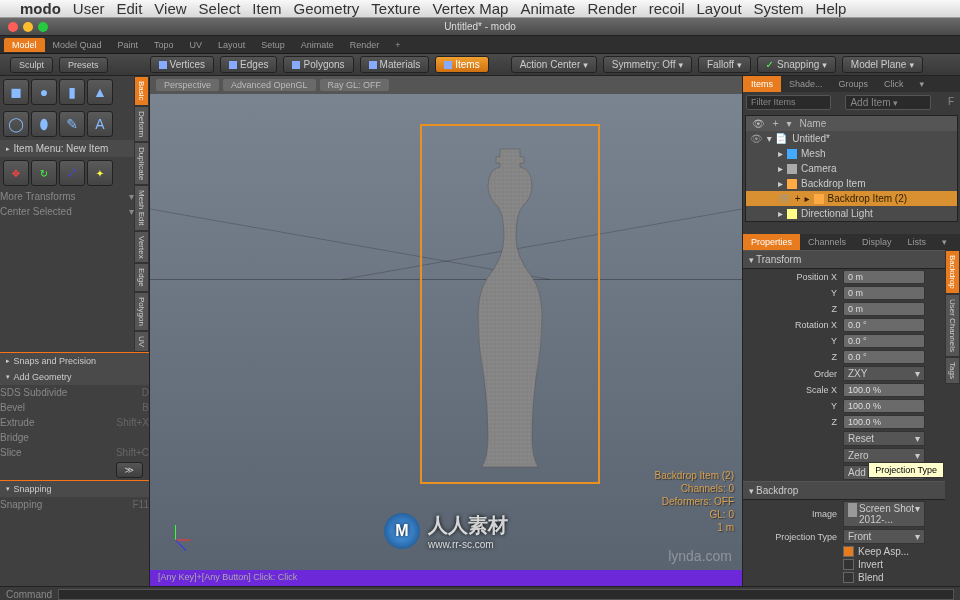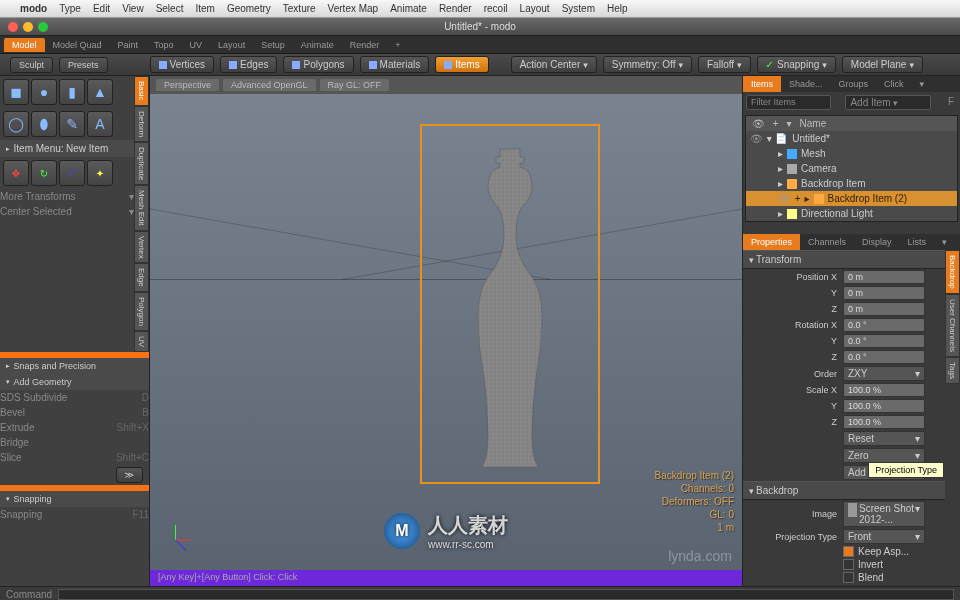--- a/index.html
+++ b/index.html
@@ -1,21 +1,21 @@
 <!DOCTYPE html>
 <html><head>
 <meta charset="utf-8">
 <style>
 * { margin: 0; padding: 0; box-sizing: border-box; font-family: "Lucida Grande", Arial, sans-serif; font-size: 10px; }
 body { background: #3a3a3a; color: #ccc; width: 960px; height: 600px; overflow: hidden; position: relative; }
 
 .macbar { height: 18px; background: linear-gradient(#f8f8f8, #d8d8d8); display: flex; align-items: center; padding: 0 8px; color: #333; gap: 12px; border-bottom: 1px solid #999; }
 .macbar .apple { font-size: 12px; }
 .macbar .app { font-weight: bold; }
-.macbar span { font-size: 10px; }
+.macbar span { font-size: 15px; }
 
 .titlebar { height: 18px; background: linear-gradient(#6a6a6a, #4a4a4a); display: flex; align-items: center; position: relative; border-bottom: 1px solid #222; }
 .traffic { display: flex; gap: 5px; padding-left: 8px; }
 .tl { width: 10px; height: 10px; border-radius: 50%; }
 .c-red { background: #ff5f56; } .c-yel { background: #ffbd2e; } .c-grn { background: #27c93f; }
 .titlebar .title { position: absolute; left: 50%; transform: translateX(-50%); color: #ddd; font-size: 10px; }
 
 .tabstrip { height: 18px; background: #2f2f2f; border-bottom: 1px solid #1a1a1a; display: flex; align-items: center; padding-left: 4px; }
 .tabstrip .tab { padding: 2px 8px; color: #999; font-size: 9px; }
 .tabstrip .tab.active { background: #e87b1e; color: #fff; border-radius: 2px 2px 0 0; }
@@ -26,21 +26,21 @@
 .btn .ico { width: 8px; height: 8px; background: #8af; }
 
 .main { display: flex; height: 510px; }
 
 .leftpanel { width: 150px; background: #404040; border-right: 1px solid #222; display: flex; flex-direction: column; }
 .iconrow { display: flex; gap: 2px; padding: 3px; }
 .iconbtn { width: 26px; height: 26px; background: linear-gradient(#5a5a5a, #444); border: 1px solid #222; border-radius: 3px; display: flex; align-items: center; justify-content: center; }
 .iconbtn.prim { color: #8bf; font-size: 14px; }
 .vtab { writing-mode: vertical-rl; background: #555; padding: 4px 2px; font-size: 8px; color: #ccc; border: 1px solid #333; }
 .vtab.active { background: #e87b1e; color: #fff; }
-.panelgroup { border-top: 6px solid #f97316; }
+.panelgroup { border-top: 1px solid #f97316; }
 .grouphdr { background: #4a4a4a; padding: 3px 6px; font-size: 9px; color: #ccc; display: flex; align-items: center; }
 .grouphdr::before { content: "▸"; margin-right: 4px; font-size: 7px; }
 .grouphdr.open::before { content: "▾"; }
 .field { display: flex; padding: 2px 0; font-size: 9px; color: #888; gap: 40px; }
 .field .lbl { flex: 1; }
 .field .val { color: #666; }
 .sidestrip { display: flex; flex-direction: column; }
 
 .viewport { flex: 1; background: #6a7280; position: relative; display: flex; flex-direction: column; }
 .vptabs { height: 18px; background: #555; display: flex; align-items: center; gap: 4px; padding: 0 6px; }
@@ -82,21 +82,21 @@
 .proprow .chk.on { background: #e87b1e; }
 .tooltip { position: absolute; background: #ffffcc; border: 1px solid #333; color: #000; padding: 2px 6px; font-size: 9px; right: 16px; top: 462px; z-index: 100; }
 .cmdbar { height: 16px; background: #3a3a3a; border-top: 1px solid #222; padding: 2px 6px; font-size: 9px; color: #888; display: flex; }
 </style>
 </head>
 <body>
 
 <div class="macbar">
   <span class="apple"></span>
   <span class="app">modo</span>
-  <span>Type</span>
+  <span>User</span>
   <span>Edit</span>
   <span>View</span>
   <span>Select</span>
   <span>Item</span>
   <span>Geometry</span>
   <span>Texture</span>
   <span>Vertex Map</span>
   <span>Animate</span>
   <span>Render</span>
   <span>recoil</span>

